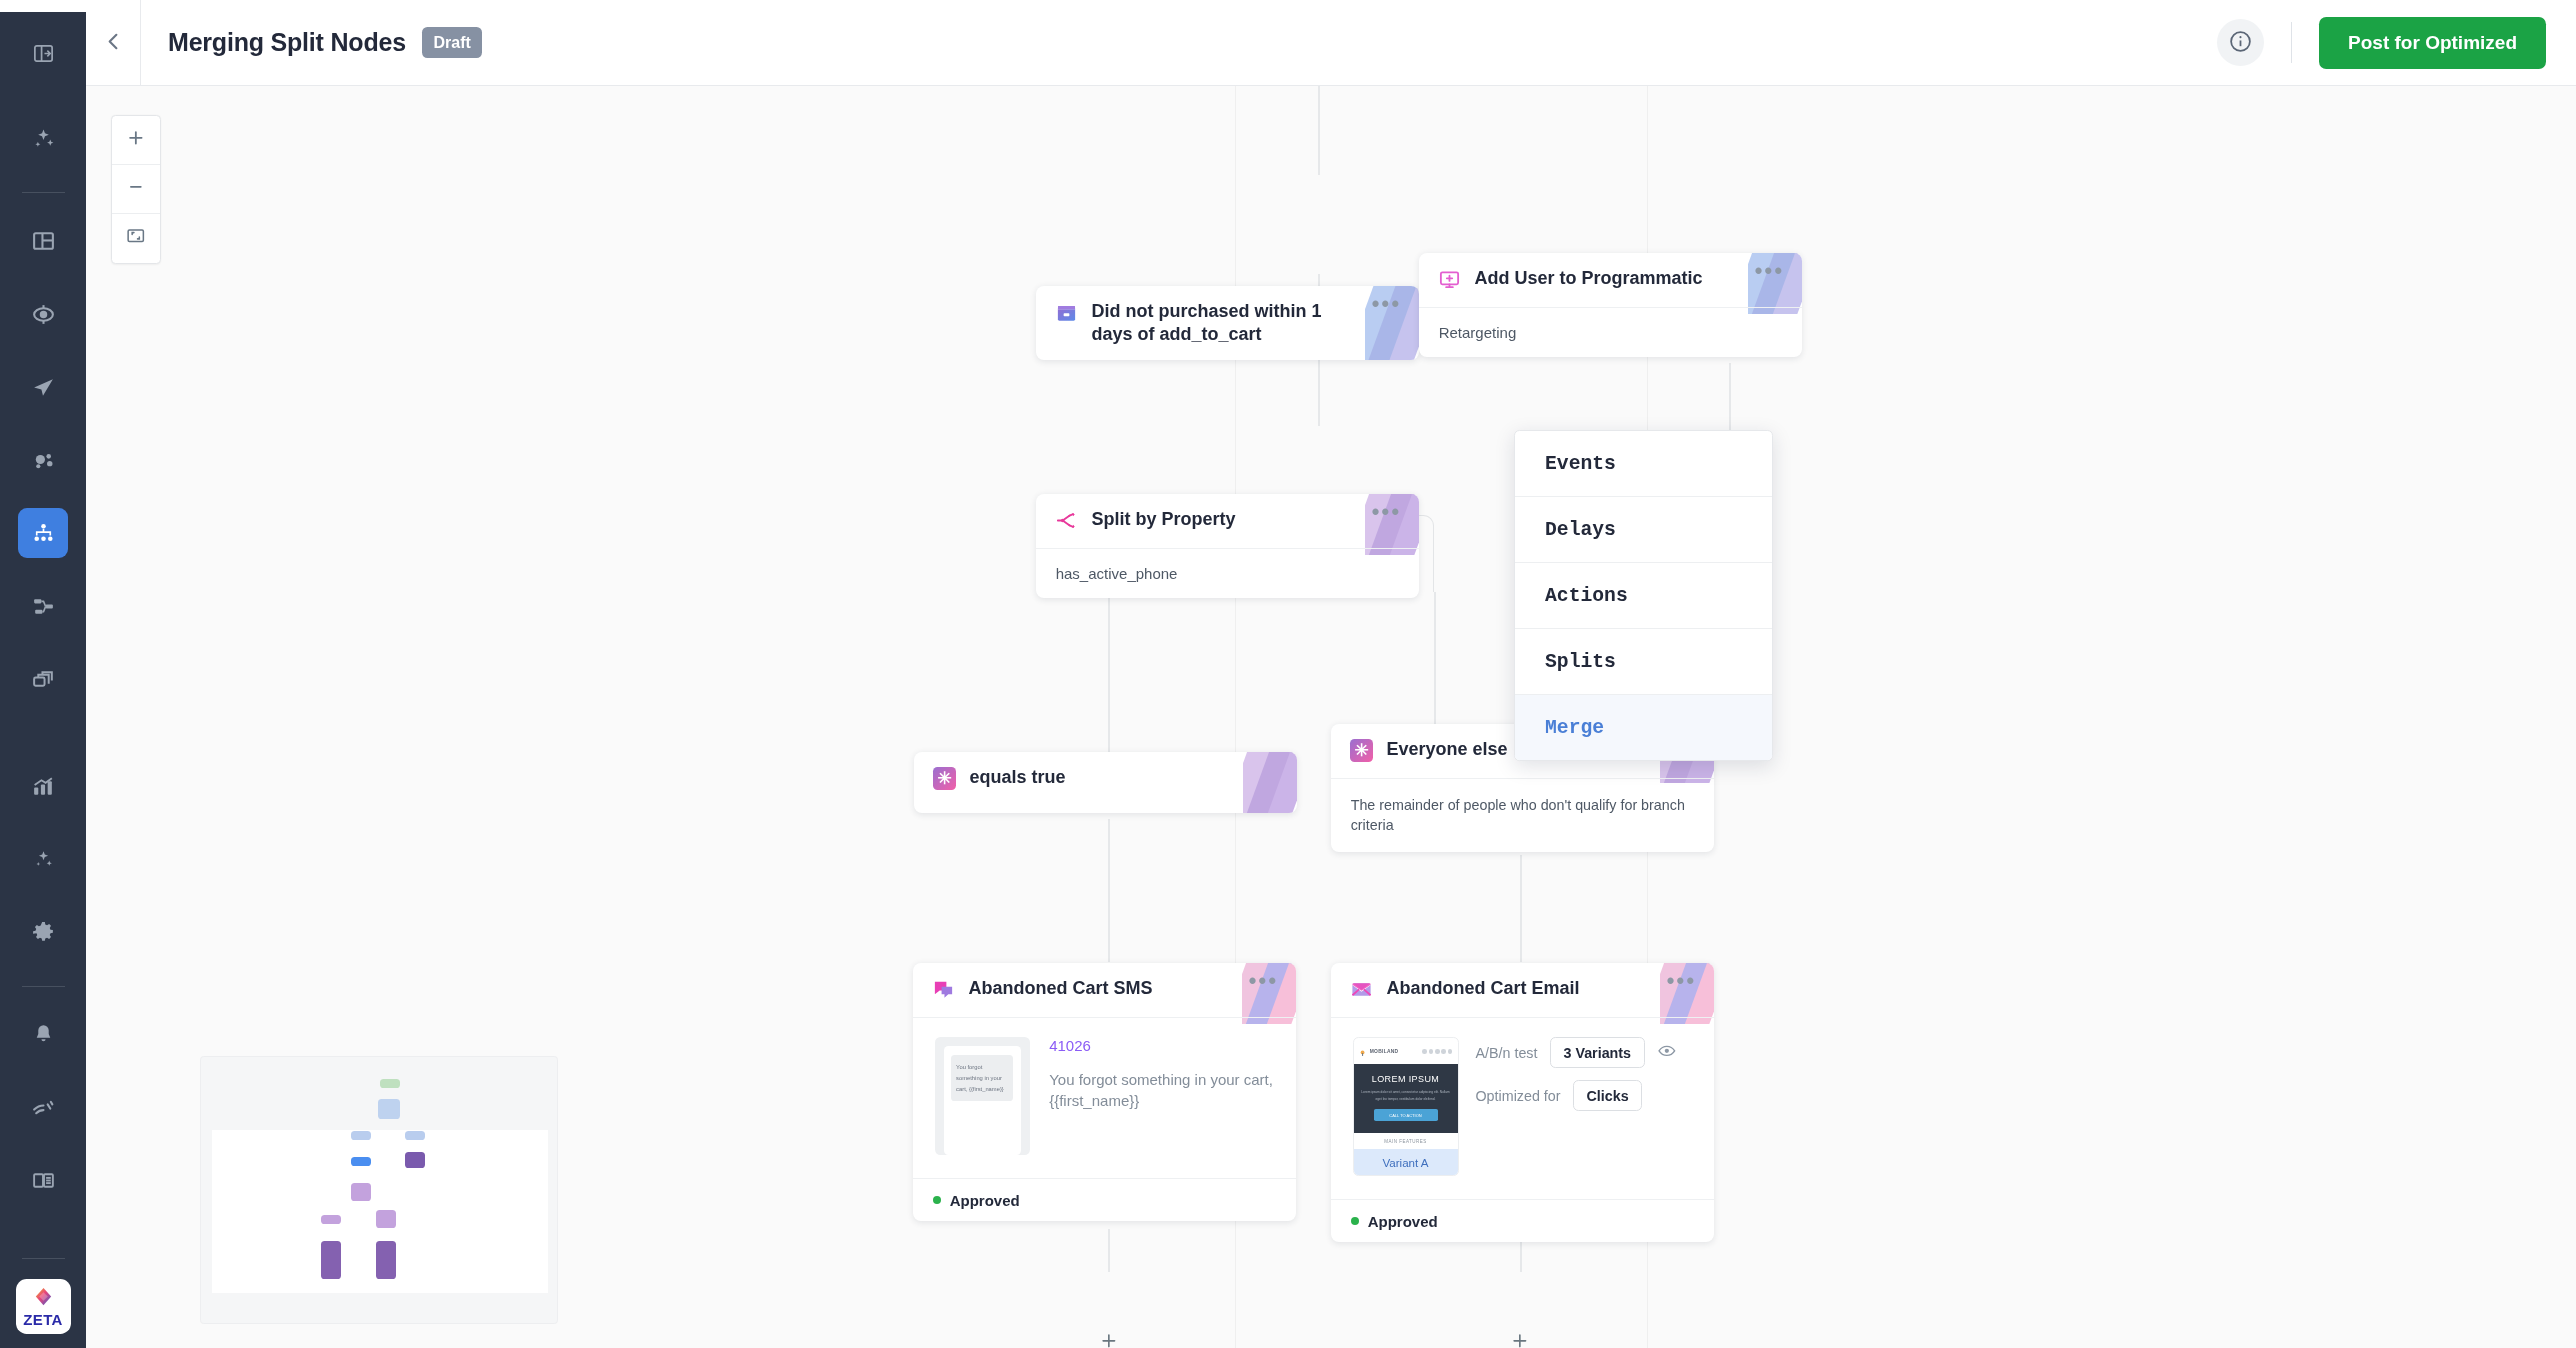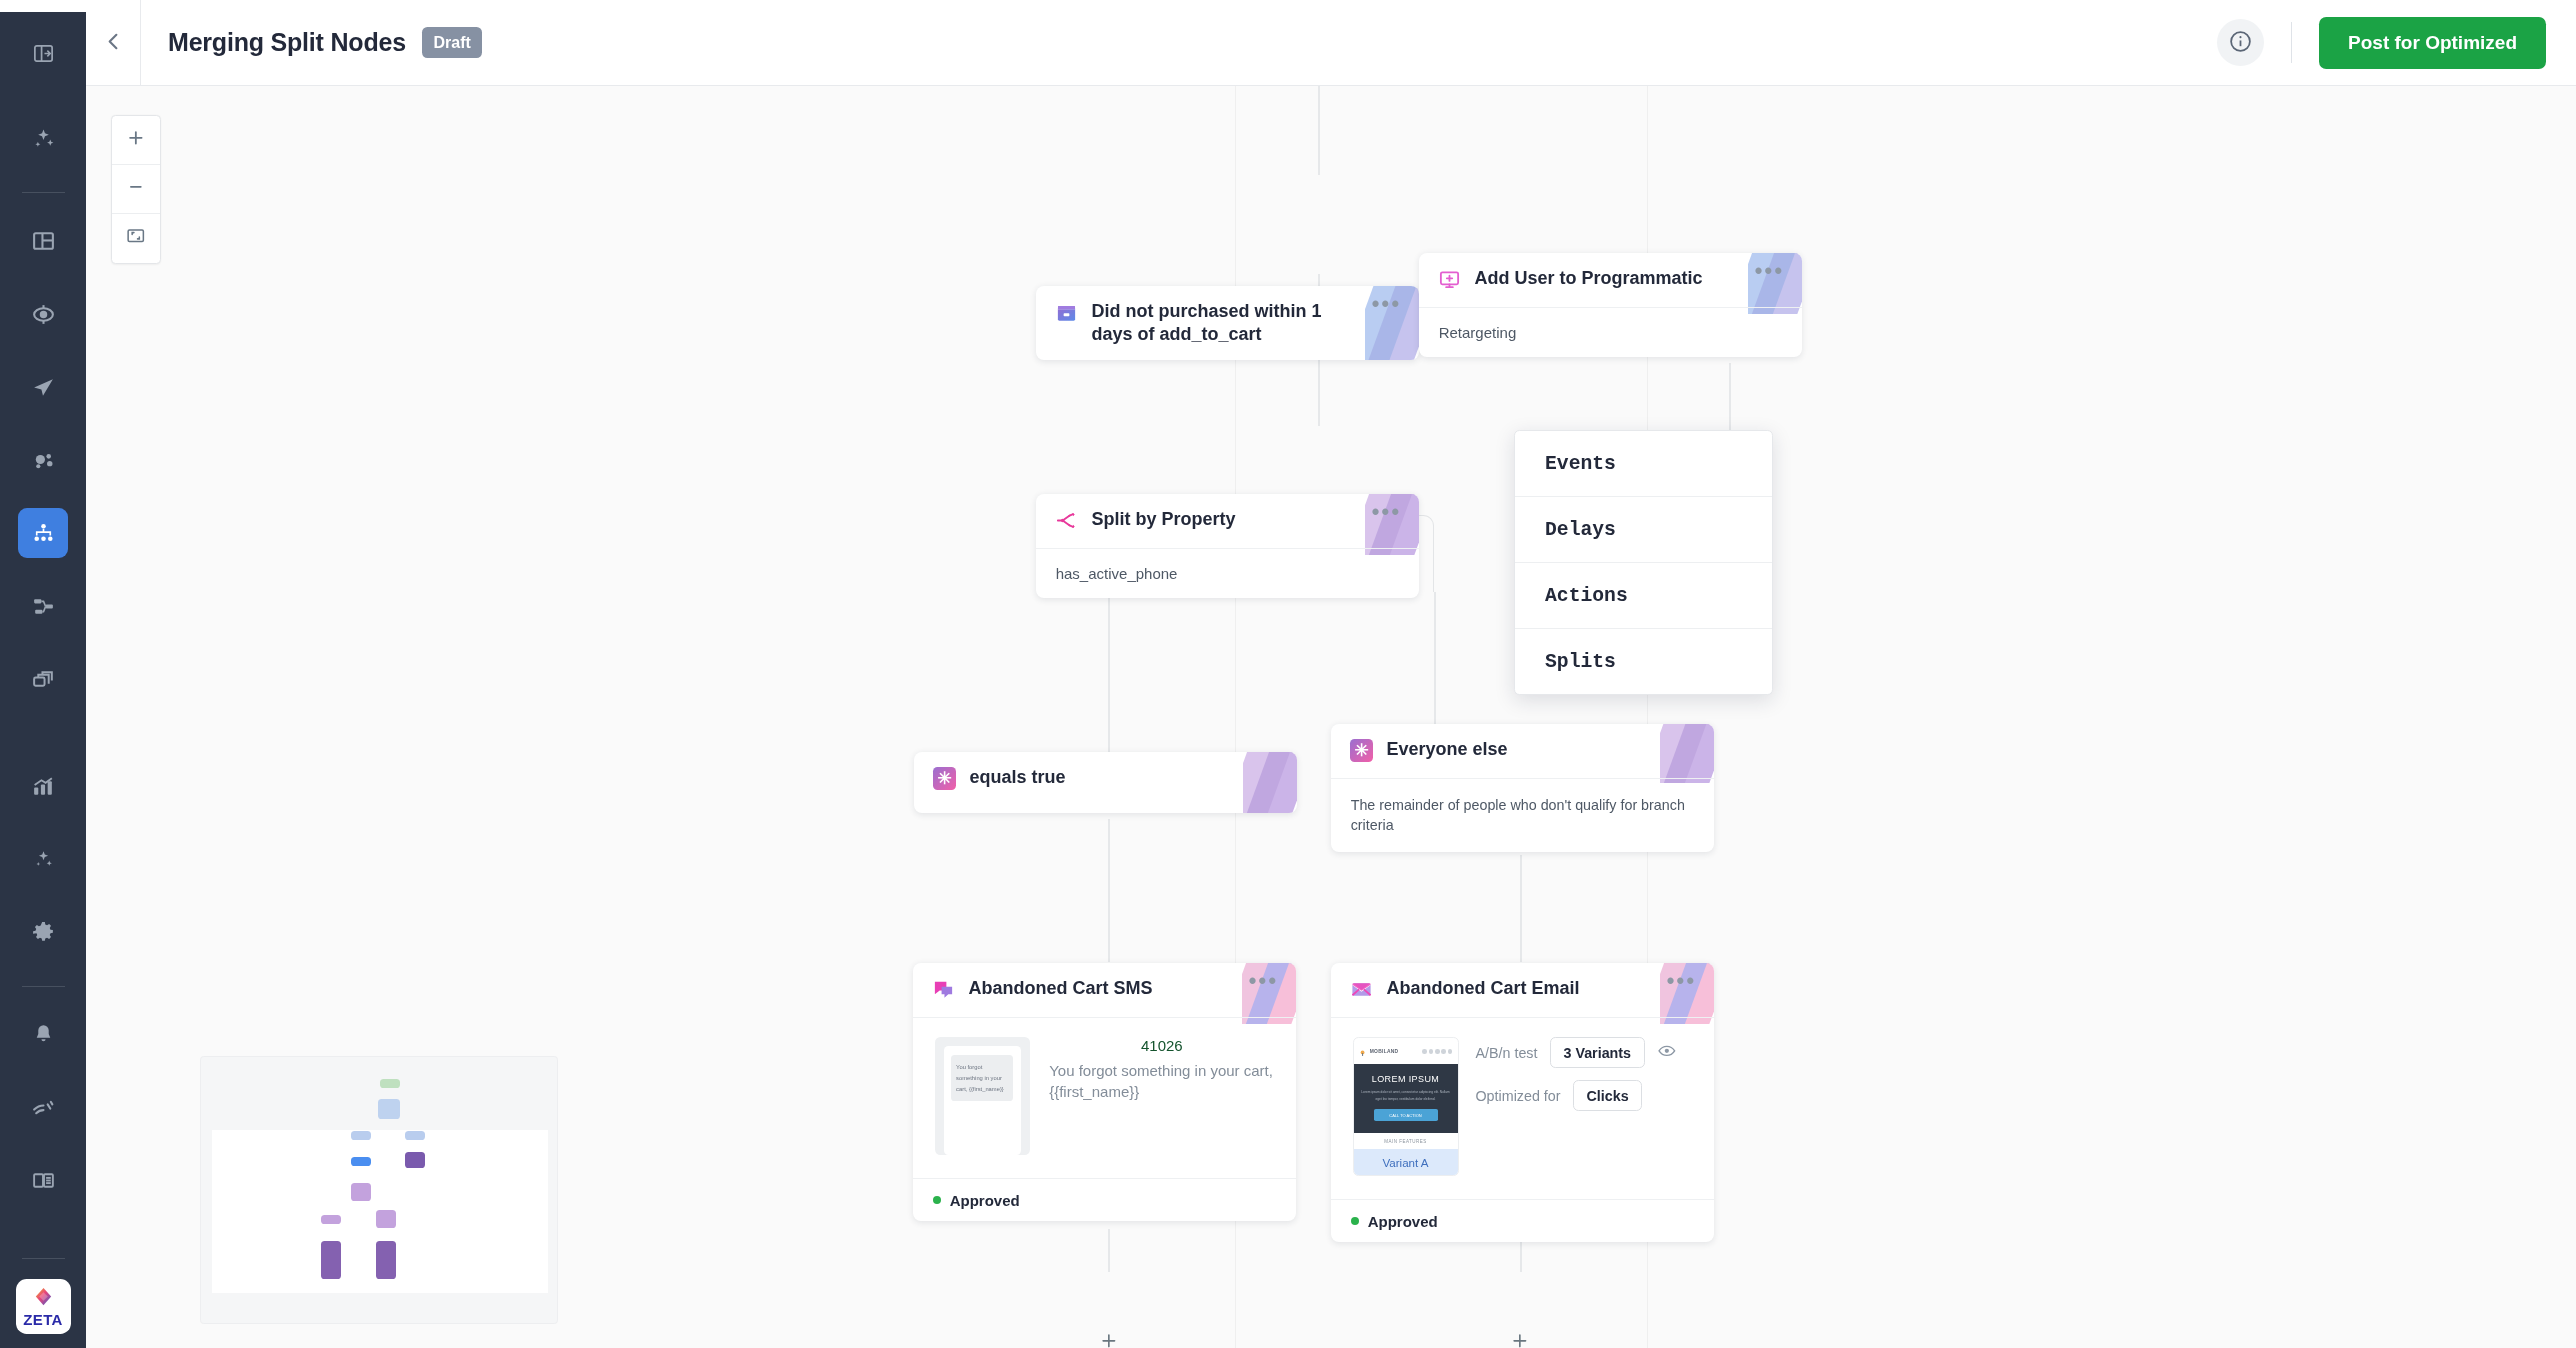--- a/index.html
+++ b/index.html
@@ -137,21 +137,21 @@
   .dd-item.sel { color:#4a7fd6; background:#f5f8fd; }
 
   
   .thumb-sms {
     width:95px; height:118px; background:#eef0f2; border-radius:5.4px;
     padding:9px 9px 0 9px; display:flex; justify-content:center;
   }
   .thumb-sms-inner { width:77px; height:109px; background:#fff; border-radius:4.5px; padding:9px 7.2px; }
   .thumb-sms-bubble { background:#eceef0; border-radius:3.6px; padding:6.3px 5.4px; font-size:5.8px; color:#6c7480; line-height:1.9; }
   .sms-meta { flex:1 1 auto; padding-left:19.7px; }
-  .sms-id { font-size:15px; color:#14532d; margin-bottom:7px;text-align:center; }
+  .sms-id { font-size:15px; color:#8b5cf6; margin-bottom:16px; }
   .sms-copy { font-size:15px; color:#838d99; line-height:1.35; }
 
   .thumb-mail { width:106px; background:#fff; border:0.9px solid #eceef0; border-radius:5.4px; overflow:hidden; }
   .tm-bar { display:flex; align-items:center; gap:3.6px; padding:4.5px 5.4px; }
   .tm-brand { font-size:4.9px; color:#5c6370; font-weight:bold; letter-spacing:0.3px; }
   .tm-dots { margin-left:auto; display:flex; gap:1.8px; }
   .tm-dots b { width:4.5px; height:4.5px; border-radius:50%; background:#cfd4da; display:block; }
   .tm-hero { background:#2f3845; padding:9.8px 7.2px 11.6px 7.2px; text-align:center; }
   .tm-hero h5 { color:#fff; font-size:9px; letter-spacing:0.4px; font-weight:normal; margin-bottom:4.5px; }
   .tm-lines { font-size:3.2px; color:#aeb6c0; line-height:2.2; margin-bottom:6.3px; }
@@ -638,20 +638,21 @@
         <line x1="12" y1="5" x2="12" y2="19"></line>
           <line x1="5" y1="12" x2="19" y2="12"></line>
         </svg>
     </div>
 
     <div class="dropdown" style="left:1428px; top:344px;">
       <div class="dd-item">Events</div>
       <div class="dd-item">Delays</div>
       <div class="dd-item">Actions</div>
       <div class="dd-item">Splits</div>
+      <div class="dd-item sel">Merge</div>
     </div>
 
     <div class="minimap">
       <div class="mm-view"></div>
       <div id="mm-nodes">
           <div class="mm-node" style="left: 179px; top: 21.5px; width: 19.7px; height: 9px; background: rgb(191, 224, 191);"></div>
           <div class="mm-node" style="left: 177px; top: 42px; width: 21.5px; height: 19.7px; background: rgb(190, 210, 239);"></div>
           <div class="mm-node" style="left: 150px; top: 74px; width: 19.7px; height: 9px; background: rgb(185, 205, 238);"></div>
           <div class="mm-node" style="left: 204px; top: 74px; width: 19.7px; height: 9px; background: rgb(185, 205, 238);"></div>
           <div class="mm-node" style="left: 150px; top: 100px; width: 19.7px; height: 9px; background: rgb(74, 142, 240);"></div>

